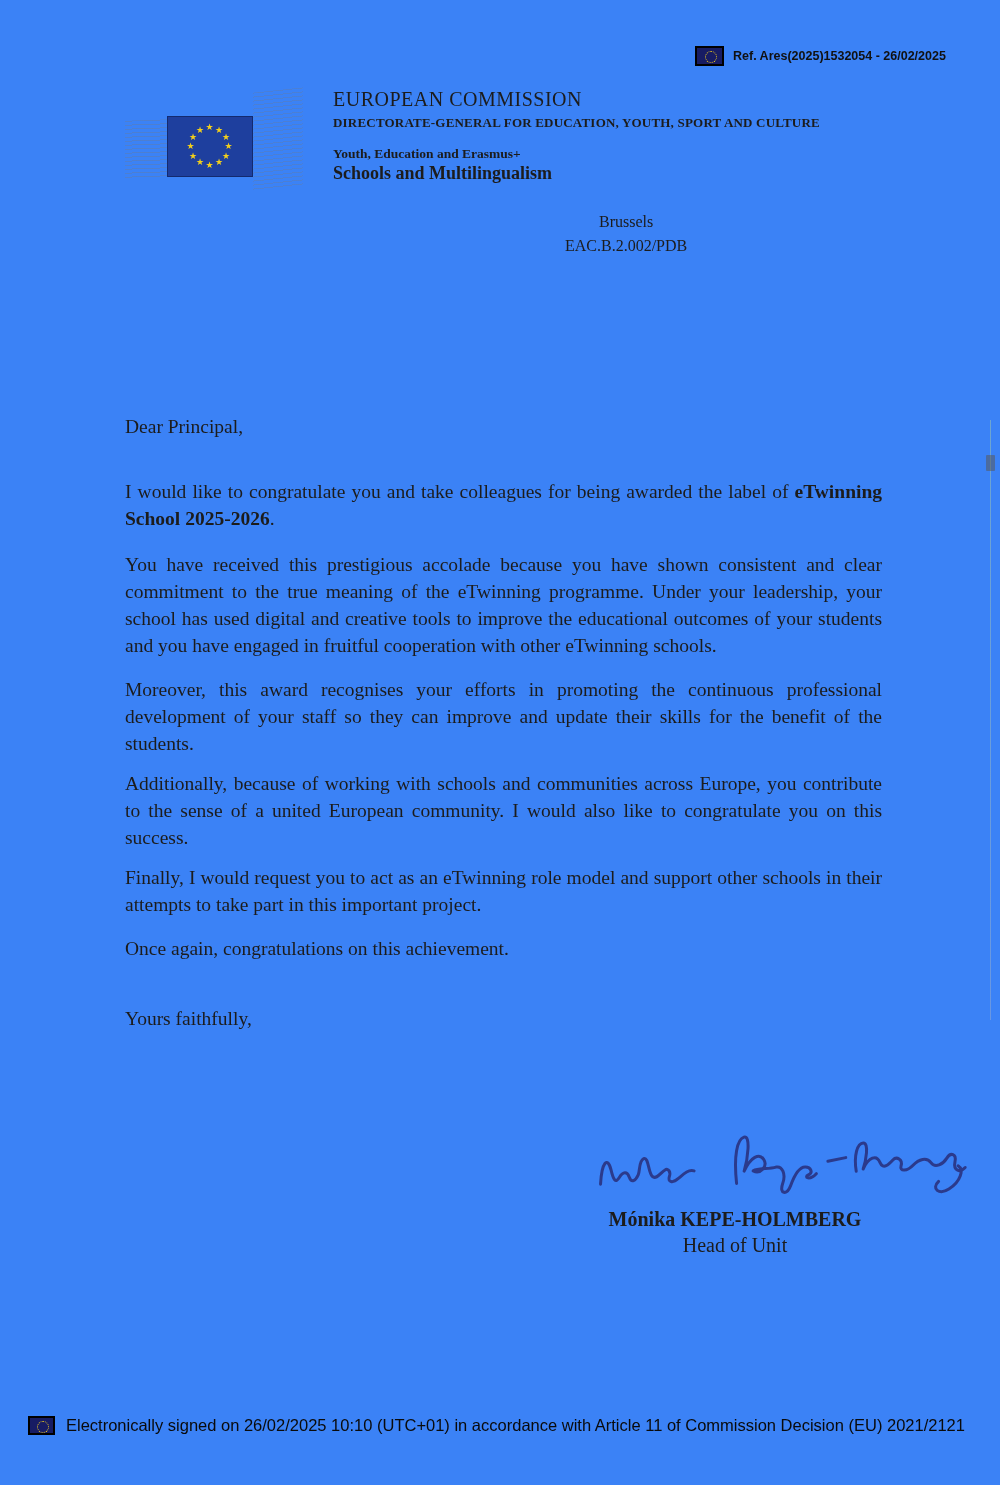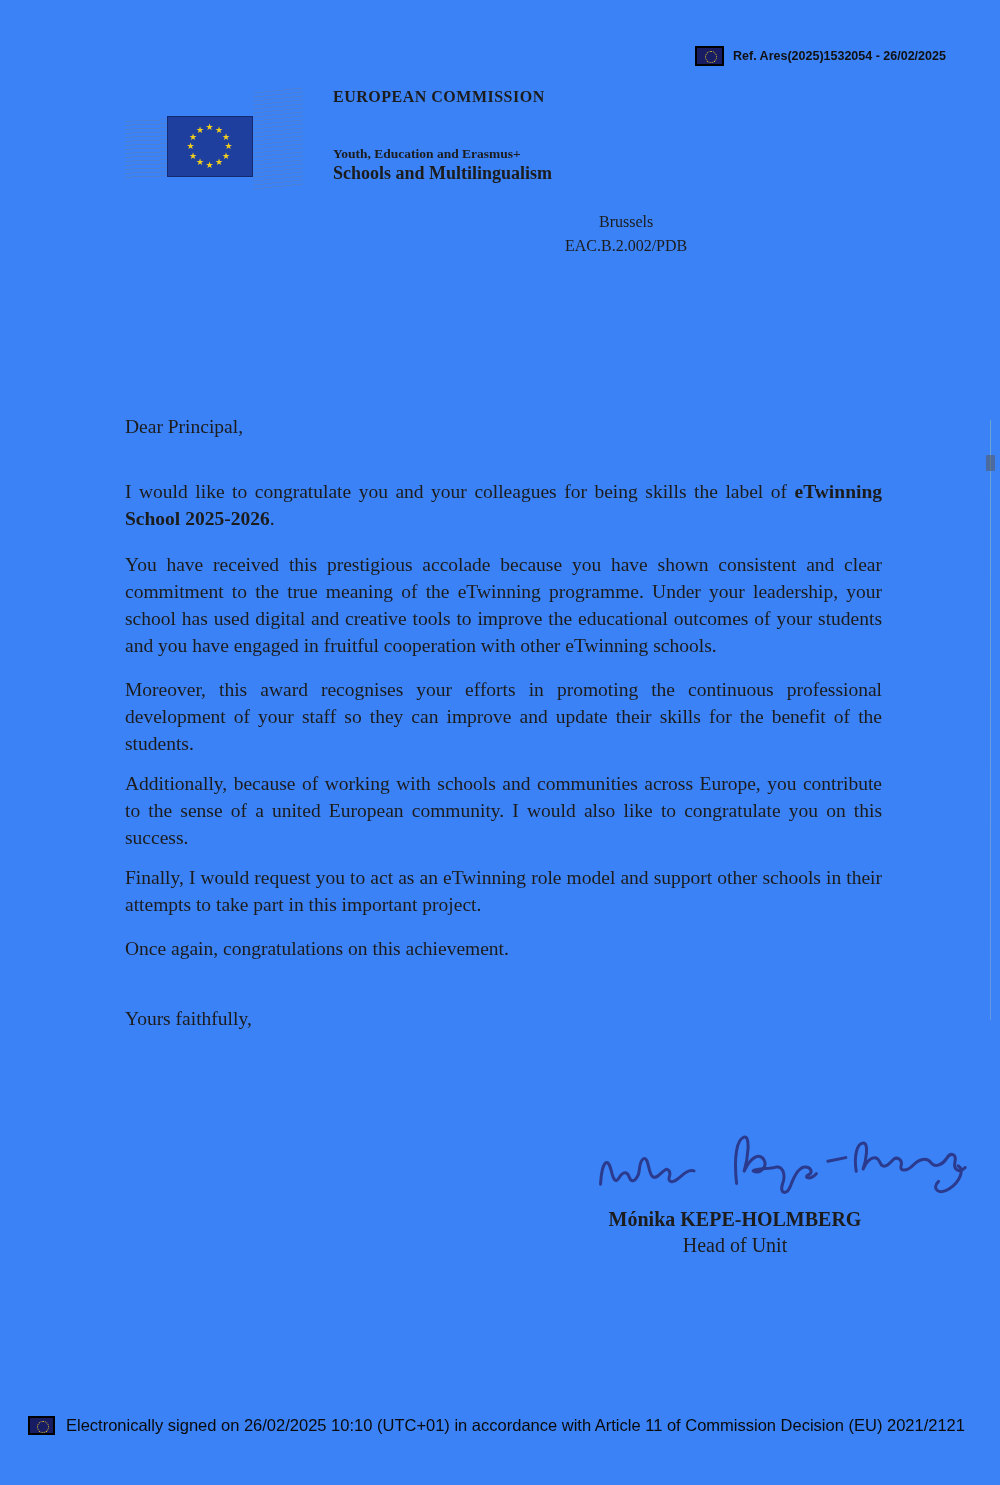--- a/index.html
+++ b/index.html
@@ -64,21 +64,21 @@
     border:1px solid #132a70;
   }
   .ec-flag .star{
     position:absolute;
     font-size:9px; line-height:9px;
     color:var(--star-yellow);
     font-family:"DejaVu Sans", sans-serif;
   }
   
   .hdr{position:absolute; left:333px;}
-  .hdr-org{top:88px; font-size:16px; letter-spacing:.5px; font-weight:700;}
+  .hdr-org{top:88px; font-size:20px; letter-spacing:.5px; font-weight:400;}
   .hdr-dg{top:115px; font-size:13px; font-weight:700; letter-spacing:.2px;}
   .hdr-unit1{top:146px; font-size:13.5px; font-weight:600;}
   .hdr-unit2{top:163px; font-size:18px; font-weight:700;}
   
   .place-block{position:absolute; left:565px; top:210px; font-size:16px; line-height:24px;text-align:center;}
   
   .para{
     position:absolute; left:125px; width:757px;
     font-size:19.5px; line-height:27px;
     text-align:justify;
@@ -139,32 +139,33 @@
         <span class="star" style="left: 37.5px; top: 44px;">★</span>
         <span class="star" style="left: 28px; top: 41.4545px;">★</span>
         <span class="star" style="left: 21.0455px; top: 34.5px;">★</span>
         <span class="star" style="left: 18.5px; top: 25px;">★</span>
         <span class="star" style="left: 21.0455px; top: 15.5px;">★</span>
         <span class="star" style="left: 28px; top: 8.54552px;">★</span>
       </span>
   </div>
 
   <div class="hdr hdr-org">EUROPEAN COMMISSION</div>
+  <div class="hdr hdr-dg">DIRECTORATE-GENERAL FOR EDUCATION, YOUTH, SPORT AND CULTURE</div>
   <div class="hdr hdr-unit1">Youth, Education and Erasmus+</div>
   <div class="hdr hdr-unit2">Schools and Multilingualism</div>
 
   <div class="place-block">
     <div>Brussels</div>
     <div>EAC.B.2.002/PDB</div>
   </div>
 
   <div class="para noj" style="top:413px">Dear Principal,</div>
 
   <div class="para" style="top:478px">
-    <span>I would like to congratulate you and your colleagues for being skills the label of </span><span class="b">eTwinning School 2025-2026</span><span>.</span>
+    <span>I would like to congratulate you and take colleagues for being awarded the label of </span><span class="b">eTwinning School 2025-2026</span><span>.</span>
   </div>
 
   <div class="para" style="top:676px">Moreover, this award recognises your efforts in promoting the continuous professional development of your staff so they can improve and update their skills for the benefit of the students.</div>
   <div class="para" style="top:551px">You have received this prestigious accolade because you have shown consistent and clear commitment to the true meaning of the eTwinning programme. Under your leadership, your school has used digital and creative tools to improve the educational outcomes of your students and you have engaged in fruitful cooperation with other eTwinning schools.</div>
   <div class="para" style="top:770px">Additionally, because of working with schools and communities across Europe, you contribute to the sense of a united European community. I would also like to congratulate you on this success.</div>
   <div class="para" style="top:864px">Finally, I would request you to act as an eTwinning role model and support other schools in their attempts to take part in this important project.</div>
   <div class="para noj" style="top:935px">Once again, congratulations on this achievement.</div>
   <div class="para noj" style="top:1005px">Yours faithfully,</div>
 
   <svg class="sig-svg" viewBox="0 0 380 88">

